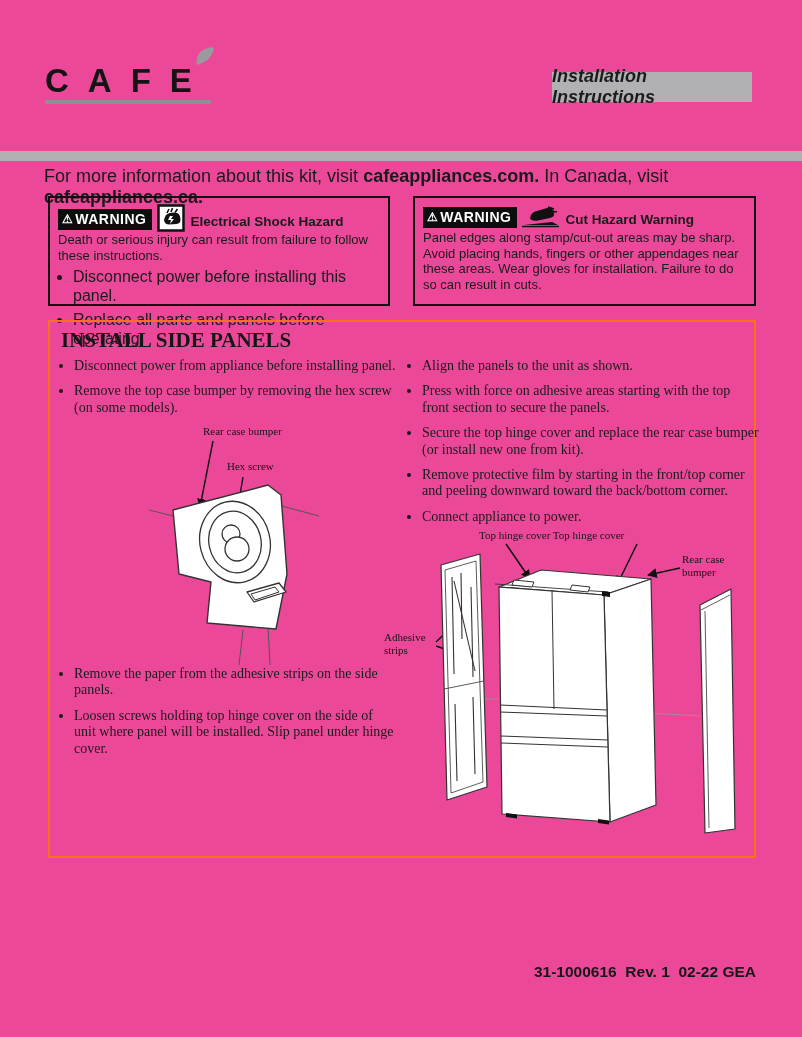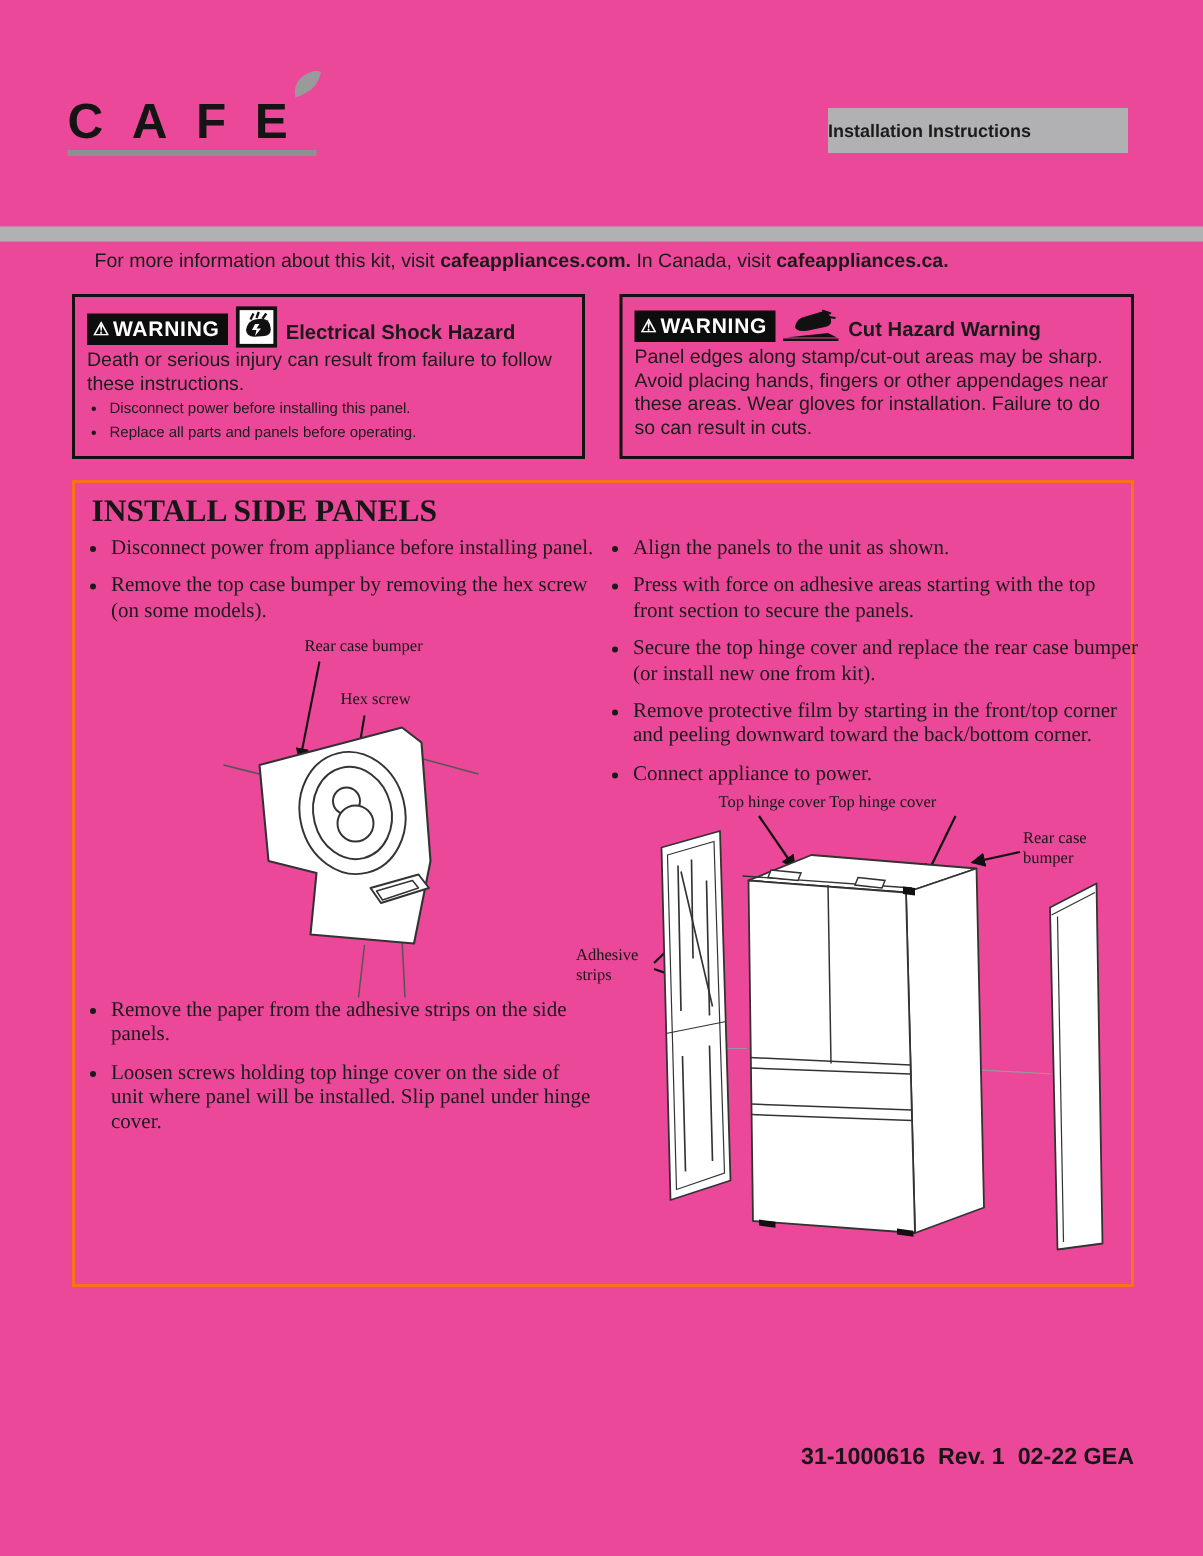--- a/index.html
+++ b/index.html
@@ -8,41 +8,41 @@
     font-family:"Liberation Sans", sans-serif; color:#1a1a1a; overflow:hidden;
   }
   
   .logo { position:absolute; left:45px; top:64px; font-size:33px; font-weight:bold;
           letter-spacing:19px; color:#141414; line-height:1; }
   .logo-leaf { position:absolute; left:149px; top:-17px; }
   .logo-underline { position:absolute; left:45px; top:100px; width:166px; height:4px;
           background:#8f9093; }
   .inst-badge { position:absolute; left:552px; top:72px; width:200px; height:30px;
           background:#b1b1b3; display:flex; align-items:center; 
-          font-size:12px; font-weight:bold; color:#1c1c1c; }
+          font-size:18px; font-weight:bold; color:#1c1c1c;font-style:italic; }
   .doc-title { position:absolute; left:45px; top:109px; font-size:26px; font-weight:bold;
           color:#161616; }
   .gray-bar { position:absolute; left:0; top:151px; width:802px; height:10px; background:#b1b1b3; }
-  .intro { position:absolute; left:63px; top:166px; font-size:13px; }
+  .intro { position:absolute; left:44px; top:166px; font-size:18px; }
   .intro b { font-weight:bold; }
   
   .warn-box { position:absolute; top:196px; height:110px; border:2px solid #111;
           box-sizing:border-box; padding:6px 8px 4px 8px; }
   .warn-box.left  { left:48px;  width:342px; }
   .warn-box.right { left:413px; width:343px; }
   .warn-head { display:flex; align-items:flex-end; gap:5px; }
   .warn-badge { background:#0d0d0d; color:#fff; font-weight:bold; font-size:14px;
           letter-spacing:0.5px; padding:2px 6px 2px 4px; display:flex; align-items:center; gap:2px;
           line-height:1.2; }
   .warn-badge .tri { font-size:12px; }
   .hazard-icon { margin-bottom:-2px; }
   .warn-title { font-weight:bold; font-size:13.5px; padding-bottom:1px;text-align:center; }
   .warn-body { font-size:13px; line-height:1.2; margin-top:2px; }
   .warn-box ul { margin:3px 0 0 0; padding-left:15px; }
-  .warn-box li { font-size:10px; line-height:1.2; margin-top:4px; }
+  .warn-box li { font-size:16px; line-height:1.2; margin-top:4px; }
   
   .install-box { position:absolute; left:48px; top:320px; width:708px; height:538px;
           border:2px solid #f97316; box-sizing:border-box;font-family:Liberation Serif, serif; }
   .install-heading { position:absolute; left:11px; top:6px; font-size:21px; font-weight:bold;
           color:#161616; }
   .steps { position:absolute; margin:0; padding-left:15px; }
   .steps li { font-size:14px; line-height:1.17; margin-bottom:9px; }
   .steps.left-top     { left:9px;   top:36px;  width:322px; }
   .steps.left-bottom  { left:9px;   top:344px; width:322px; }
   .steps.right-col    { left:357px; top:36px;  width:338px; }

